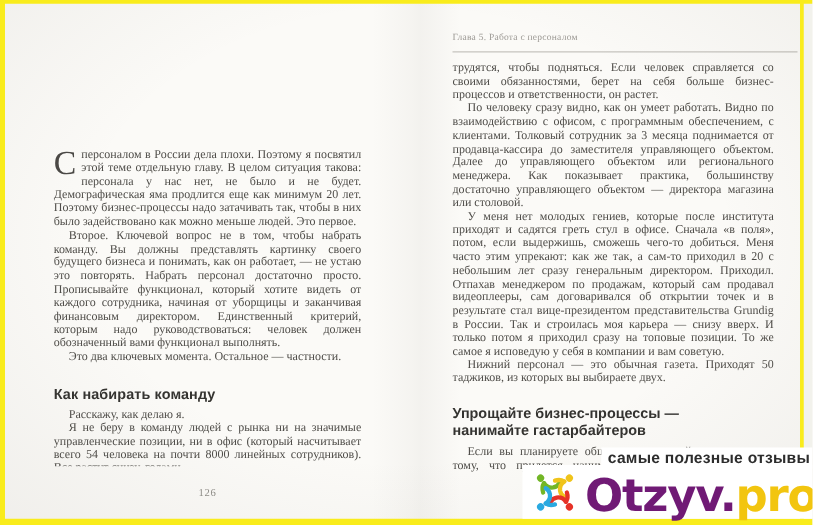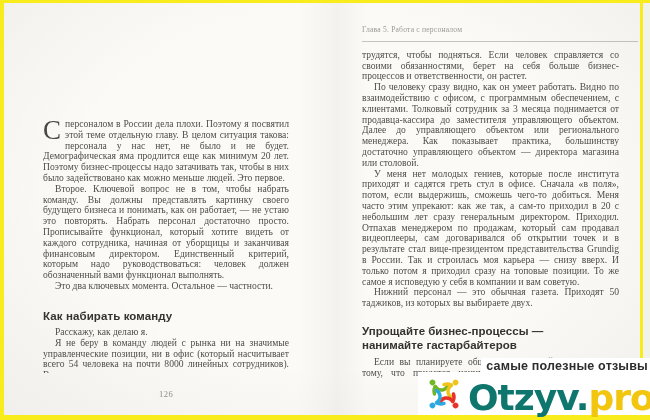--- a/index.html
+++ b/index.html
@@ -72,21 +72,21 @@
     position:absolute; right:0; top:358px; z-index:22;
     background:#ffffff; color:#2d2d2d;
     font-family:"Liberation Sans", sans-serif; font-weight:bold;
     font-size:12.5px; letter-spacing:0.2px; padding:1px 2px 2px 5px;
   }
   .wm-brand{
     position:absolute; left:468px; top:380px; z-index:22;
     font-family:"DejaVu Sans", sans-serif; font-weight:bold;
     font-size:36px; line-height:36px; letter-spacing:-1px; white-space:nowrap;
   }
-  .brand-green{color:#0f766e;}
+  .brand-green{color:#701a75;}
   .brand-gold{color:#f2c50f;}
   .wm-logo{position:absolute; left:421px; top:371px; width:46px; height:46px; z-index:22;}
 </style>
 </head>
 <body>
 
 <div class="frame">
 
   <div class="gutter"></div>
 

